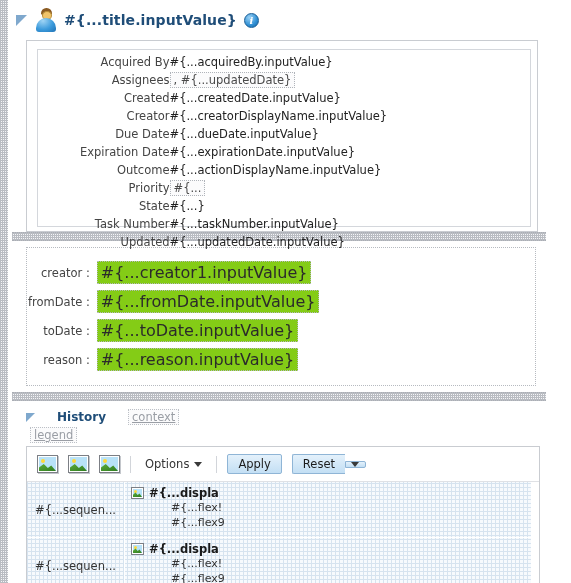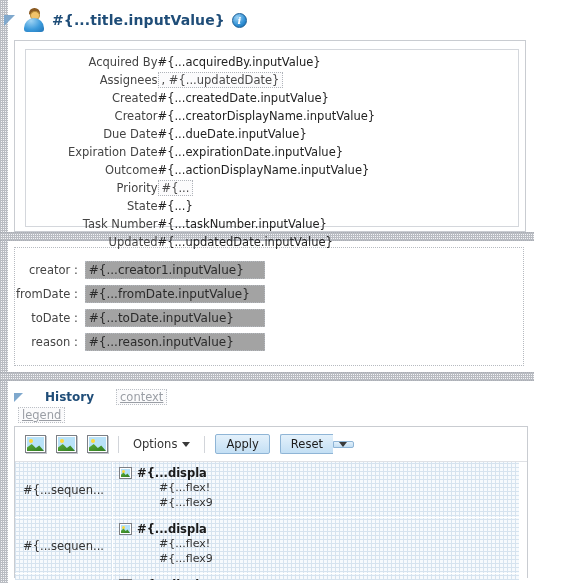--- a/index.html
+++ b/index.html
@@ -33,21 +33,21 @@
   #left-gutter {
     position: absolute;
     left: 0; top: 0;
     width: 8px;
     height: 583px;
   }
 
   
   #page {
     position: absolute;
-    left: 0; top: 0;
+    left: 12px; top: 0;
     width: 534px;
     height: 583px;
   }
 
   
   #section-details {
     position: relative;
     padding: 0;
   }
   #title-row {
@@ -185,22 +185,22 @@
     padding-right: 6px;
     font-size: 11.5px;
     color: #444444;
     white-space: nowrap;
   }
   .field {
     display: inline-block;
     min-width: 172px;
     padding: 1px 3px;
     border: 1px dotted #b4b8be;
-    background: #a3a3a3;
-    font-size: 12px;
+    background: #84cc16;
+    font-size: 16px;
     color: #2b2b2b;
     white-space: nowrap;
   }
 
   
   #section-history {
     padding-top: 5px;
   }
   #history-head {
     display: flex;

